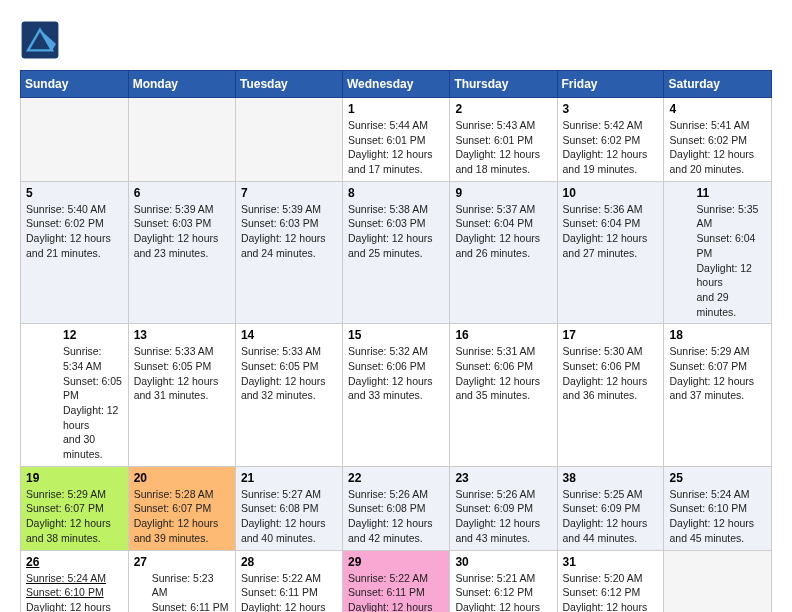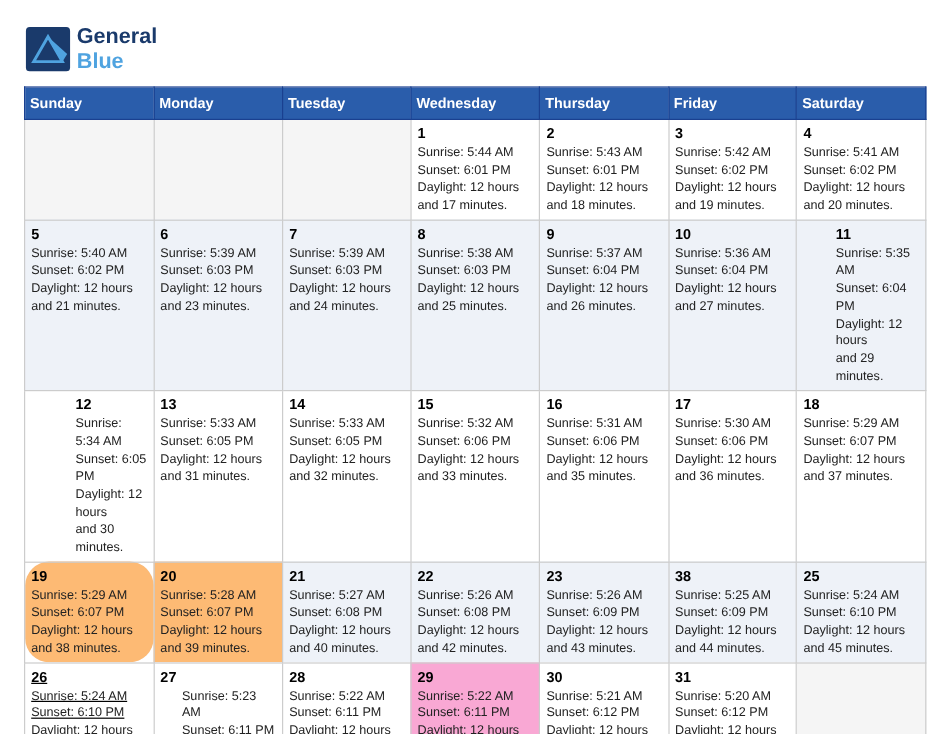--- a/index.html
+++ b/index.html
@@ -86,24 +86,20 @@
 </head>
 <body>
 
 <div class="header">
   <div class="logo">
     <svg class="logo-icon" viewBox="0 0 50 50" width="50" height="50">
       <rect x="2" y="2" width="46" height="46" rx="4" fill="#1a3a6b"></rect>
       <polygon points="10,38 25,12 40,38" fill="none" stroke="#4fa3e0" stroke-width="3"></polygon>
       <polygon points="25,12 40,38 45,30" fill="#4fa3e0"></polygon>
     </svg>
-    <div>
-      <div style="font-size:18px;font-weight:bold;color:#1a3a6b;">General</div>
-      <div style="font-size:18px;font-weight:bold;color:#4fa3e0;">Blue</div>
-    </div>
   </div>
   <div class="title-block">
     <div class="month-title"></div>
     <div class="subtitle"></div>
   </div>
 </div>
 
 <table class="calendar">
   <thead>
     <tr>
@@ -246,21 +242,21 @@
         </td>
         <td style="background: rgb(255, 255, 255);">
           <span class="day-num">18</span>
           <div class="day-info" style="white-space: pre-line;">Sunrise: 5:29 AM
 Sunset: 6:07 PM
 Daylight: 12 hours
 and 37 minutes.</div>
         </td>
       </tr>
       <tr style="background: rgb(238, 242, 250);">
-        <td style="background: #fdba74; border-radius: 20px;">
+        <td style="background: #bef264;">
           <span class="day-num">19</span>
           <div class="day-info" style="white-space: pre-line;">Sunrise: 5:29 AM
 Sunset: 6:07 PM
 Daylight: 12 hours
 and 38 minutes.</div>
         </td>
         <td style="background: #fdba74;">
           <span class="day-num">20</span>
           <div class="day-info" style="white-space: pre-line;">Sunrise: 5:28 AM
 Sunset: 6:07 PM

